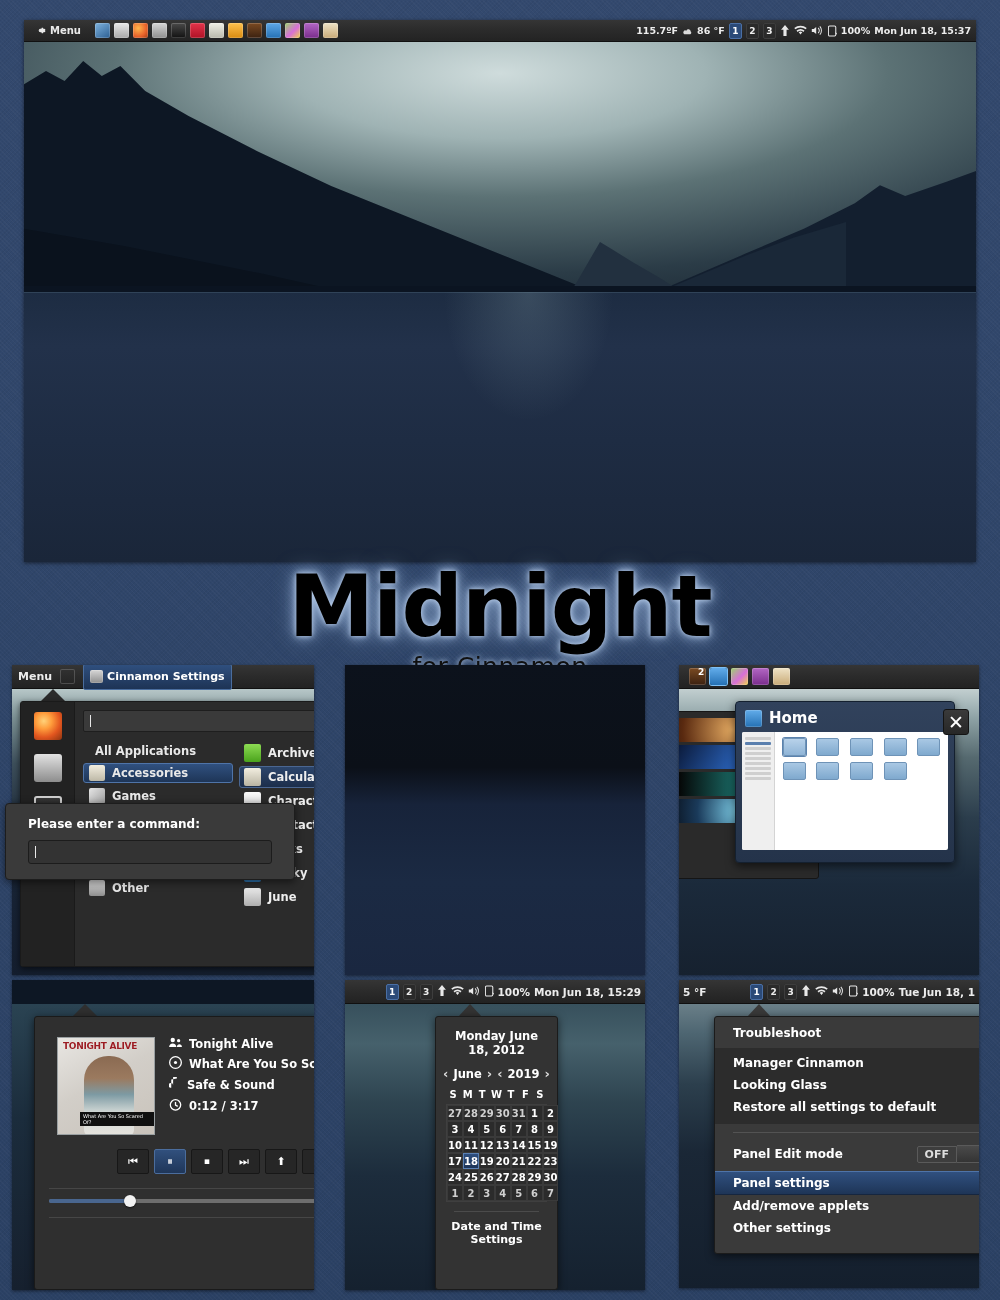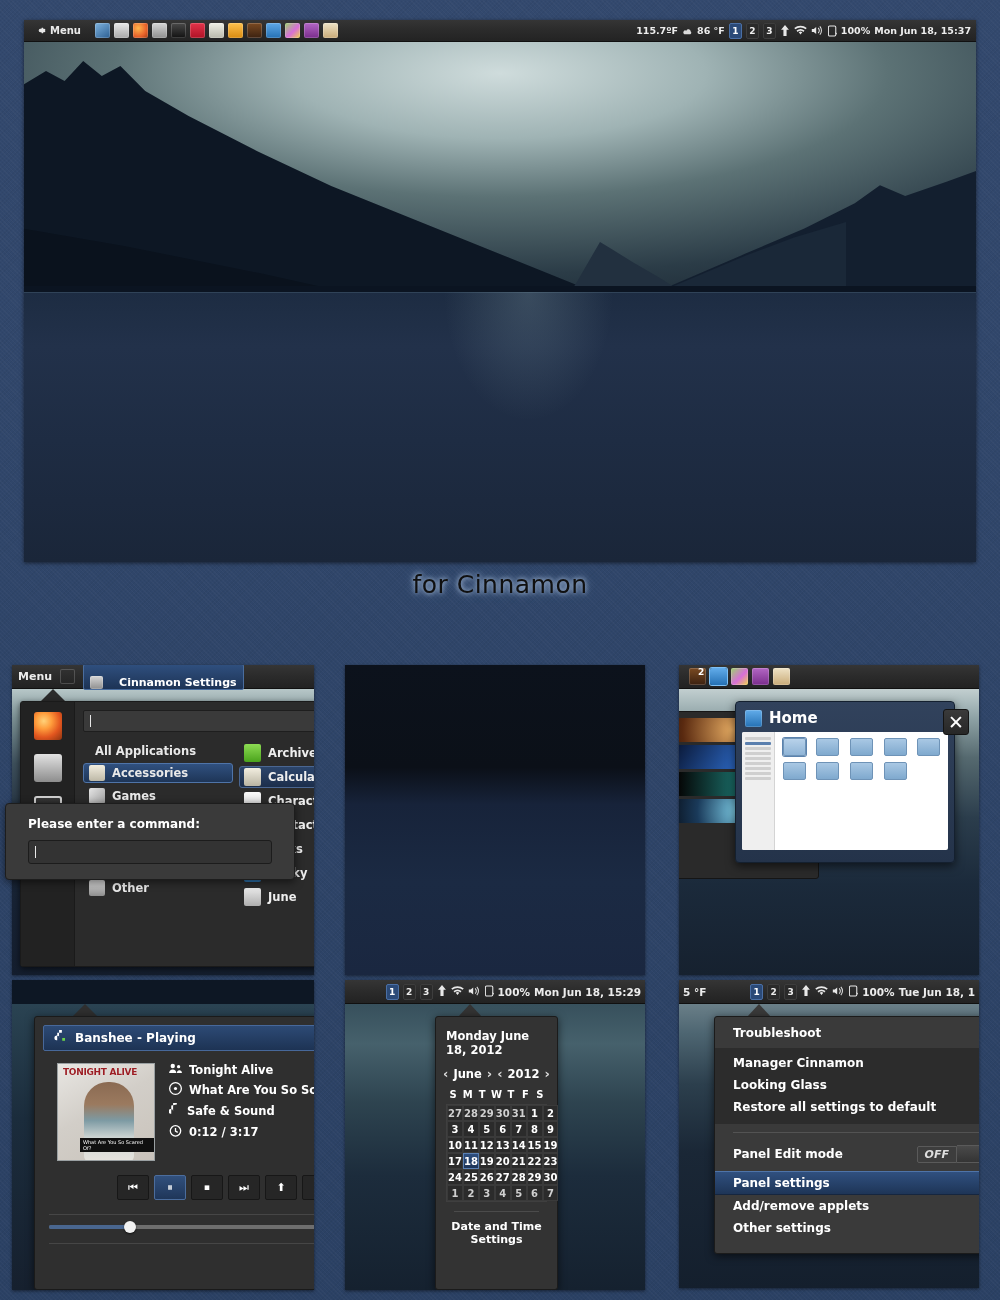--- a/index.html
+++ b/index.html
@@ -75,21 +75,21 @@
   #tile-sound { left:12px;  top:980px;  width:302px; height:310px; }
   #tile-cal   { left:345px; top:980px;  width:300px; height:310px; }
   #tile-ctx   { left:679px; top:980px;  width:300px; height:308px; }
 
   .tbar{ position:absolute; left:0; top:0; height:24px; width:100%;
      background:linear-gradient(180deg,#353535 0%, #2b2b2b 48%, #222 100%);
      border-bottom:1px solid #101010; display:flex; align-items:center;
      color:#ececec; font-size:11px; font-weight:bold; }
   .tbar.rt{ justify-content:flex-end; padding-right:4px; gap:4px; font-size:10.5px; }
 
-  .winbtn{ display:flex; align-items:flex-end; gap:16px; height:26px; padding:0 6px;
+  .winbtn{ display:flex; align-items:center; gap:4px; height:26px; padding:0 6px;
      background:linear-gradient(180deg,#2f4f7e,#1d3355); border:1px solid #4a6d9e;
      border-radius:2px; color:#fff; font-size:11px; }
 
   
   .bg-wall{ position:absolute; left:0; top:24px; width:100%; height:286px;
      background:linear-gradient(180deg,#b7c7c8 0%, #7c9194 10%, #3d4f5b 26%, #1d2a3a 48%, #172234 75%, #141e2e 100%); }
   .menu-pop{ position:absolute; left:8px; top:36px; width:420px; height:266px;
      background:#2b2b2b; border:1px solid #1a1a1a; border-radius:3px; display:flex;
      box-shadow:0 2px 6px rgba(0,0,0,.6); }
   .menu-tip{ position:absolute; left:28px; top:24px; width:0; height:0;
@@ -186,21 +186,21 @@
 
   
   .cal-bg{ position:absolute; left:0; top:24px; width:100%; height:286px;
      background:linear-gradient(180deg,#37505c 0%, #46616c 14%, #2e4450 34%, #1c2c3c 60%, #15212f 100%); }
   .cal-pop{ position:absolute; left:90px; top:36px; width:123px; height:274px;
      background:#333; border:1px solid #1b1b1b; border-radius:3px; padding:12px 10px 0 10px;
      box-shadow:0 2px 8px rgba(0,0,0,.6); }
   .cal-tip{ position:absolute; left:113px; top:24px; width:0; height:0;
      border-left:12px solid transparent; border-right:12px solid transparent;
      border-bottom:13px solid #333; }
-  .cal-date{ color:#fff; font-size:11.5px; font-weight:bold; }
+  .cal-date{ color:#fff; font-size:11.5px; font-weight:bold; text-align:center; }
   .cal-nav{ display:flex; align-items:center; justify-content:center; gap:5px; color:#fff;
      font-size:11.5px; font-weight:bold; margin-top:9px; }
   .cal-nav span.a{ font-size:13px; color:#ddd; }
   .cal-dow{ display:grid; grid-template-columns:repeat(7,1fr); margin-top:8px;
      color:#fff; font-size:10px; font-weight:bold; text-align:center; }
   .cal-grid{ display:grid; grid-template-columns:repeat(7,1fr); margin-top:4px;
      border:1px solid #3f3f3f; }
   .cal-grid div{ height:16px; display:flex; align-items:center; justify-content:center;
      color:#fff; font-size:10px; font-weight:bold; background:#2b2b2b; border:1px solid #3a3a3a; }
   .cal-grid div.dim{ color:#d0d0d0; }
@@ -218,21 +218,21 @@
      border-left:12px solid transparent; border-right:12px solid transparent;
      border-bottom:13px solid #3a3a3a; }
   .ctx-sub{ background:#2c2c2c; padding:4px 0 6px 0; }
   .ctx-item{ color:#fff; font-size:12px; font-weight:bold; padding:4px 18px;
      display:flex; align-items:center; }
   .ctx-item.hl{ background:linear-gradient(180deg,#30507f,#1e3557); border-top:1px solid #4f74a8;
      border-bottom:1px solid #16263f; }
   .ctx-hr{ height:1px; background:#535353; margin:8px 18px; }
   .toggle{ margin-left:auto; display:flex; align-items:center; }
   .toggle .off{ background:#3d3d3d; border:1px solid #5a5a5a; color:#ddd; font-size:11px;
-     font-weight:bold; padding:1px 7px; border-radius:2px 0 0 2px;font-style:italic; }
+     font-weight:bold; padding:1px 7px; border-radius:2px 0 0 2px; }
   .toggle .kn{ width:28px; height:18px; background:linear-gradient(180deg,#4a4a4a,#343434);
      border:1px solid #5a5a5a; border-left:none; border-radius:0 2px 2px 0; }
 </style>
 </head>
 <body>
 
 <div class="hero">
   <div class="wall">
     <div class="pk pkL"></div>
       <div class="pk pkL2"></div>
@@ -301,20 +301,21 @@
             <path fill="#e8e8e8" d="M9 8l2.5 3h-2z"></path>
           </svg>
         </span>
       <span>100%</span>
       <span>Mon Jun 18, 15:37</span>
     </div>
   </div>
 </div>
 
 <div class="title-wrap">
+  <div class="title">Midnight</div>
   <div class="subtitle">for Cinnamon</div>
 </div>
 
 <div class="tile" id="tile-menu">
   <div class="bg-wall"></div>
   <div class="tbar">
     <span style="padding-left:6px">Menu</span>
     <span class="ico" style="margin-left:8px" style2=""></span>
     <span class="winbtn" style="margin-left:8px">
       <span class="ico" style="width:13px;height:13px;background:linear-gradient(180deg,#d6d6d6,#8f8f8f)"></span>
@@ -462,29 +463,20 @@
   </div>
   <div class="close-x">
     <span>✕</span>
   </div>
 </div>
 
 <div class="tile" id="tile-sound">
   <div class="bg-wall" style="background:linear-gradient(180deg,#2a4352,#1b2c3c 40%,#16202e)"></div>
   <div class="snd-tip"></div>
   <div class="snd-pop">
-    <div class="snd-head">
-      <span>
-        <svg width="12" height="13" viewBox="0 0 12 14">
-            <path fill="#fff" d="M5 0v9.2A2.6 2.6 0 103 11V3h5V0z"></path>
-            <rect x="8.4" y="8.6" width="3" height="3" fill="#6ad24a"></rect>
-          </svg>
-      </span>
-      <span>Banshee - Playing</span>
-    </div>
     <div class="snd-row">
       <div class="art">
         <div class="tag">TONIGHT ALIVE</div>
         <div class="face"></div>
         <div class="cap">What Are You So Scared Of?</div>
       </div>
       <div class="meta">
         <div>
           <span><svg width="13" height="11" viewBox="0 0 14 12">
                 <circle cx="4" cy="3.2" r="2.4" fill="#fff"></circle>
@@ -566,21 +558,21 @@
     <span>Mon Jun 18, 15:29</span>
   </div>
   <div class="cal-tip"></div>
   <div class="cal-pop">
     <div class="cal-date">Monday June 18, 2012</div>
     <div class="cal-nav">
       <span class="a">‹</span>
       <span>June</span>
       <span class="a">›</span>
       <span class="a">‹</span>
-      <span>2012</span>
+      <span>2019</span>
       <span class="a">›</span>
     </div>
     <div class="cal-dow">
       <span>S</span>
       <span>M</span>
       <span>T</span>
       <span>W</span>
       <span>T</span>
       <span>F</span>
       <span>S</span>

